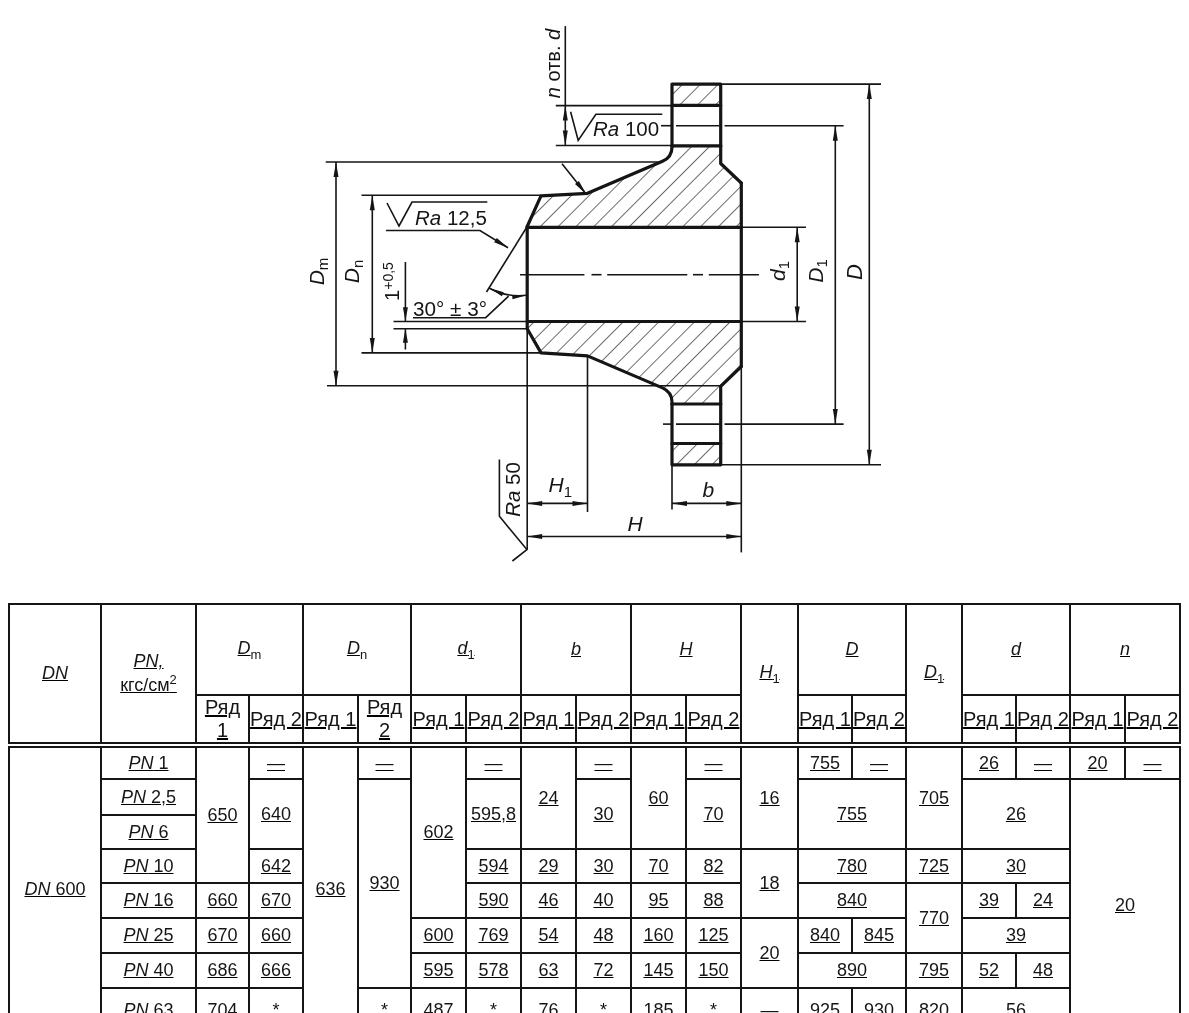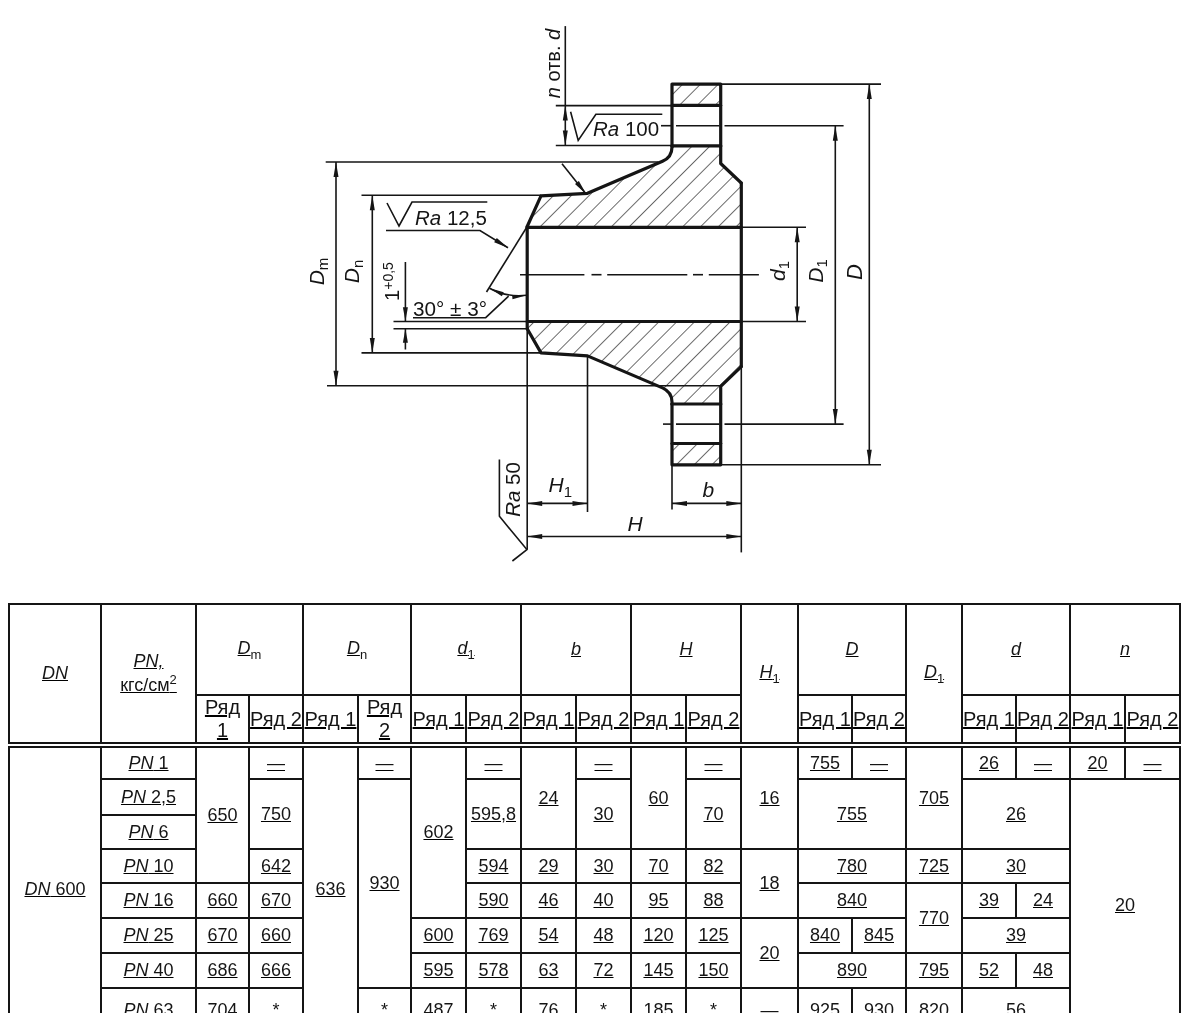--- a/index.html
+++ b/index.html
@@ -287,21 +287,21 @@
           <td>—</td>
 <td rowspan="3">705</td>
 <td>26</td>
           <td>—</td>
 <td>20</td>
           <td>—</td>
 </tr>
 
 <tr style="height:36px">
 <td><i>PN</i> 2,5</td>
-<td rowspan="2">750</td>
+<td rowspan="2">640</td>
 <td rowspan="6">930</td>
 <td rowspan="2">595,8</td>
 <td rowspan="2">30</td>
 <td rowspan="2">70</td>
 <td rowspan="2" colspan="2">755</td>
 <td rowspan="2" colspan="2">26</td>
 <td rowspan="7" colspan="2">20</td>
 </tr>
 
 <tr style="height:34px">
@@ -338,21 +338,21 @@
 </tr>
 
 <tr style="height:35px">
 <td><i>PN</i> 25</td>
 <td>670</td>
           <td>660</td>
 <td>600</td>
           <td>769</td>
 <td>54</td>
           <td>48</td>
-<td>120</td>
+<td>160</td>
           <td>125</td>
 <td rowspan="2">20</td>
 <td>840</td>
           <td>845</td>
 <td colspan="2">39</td>
 </tr>
 
 <tr style="height:35px">
 <td><i>PN</i> 40</td>
 <td>686</td>

